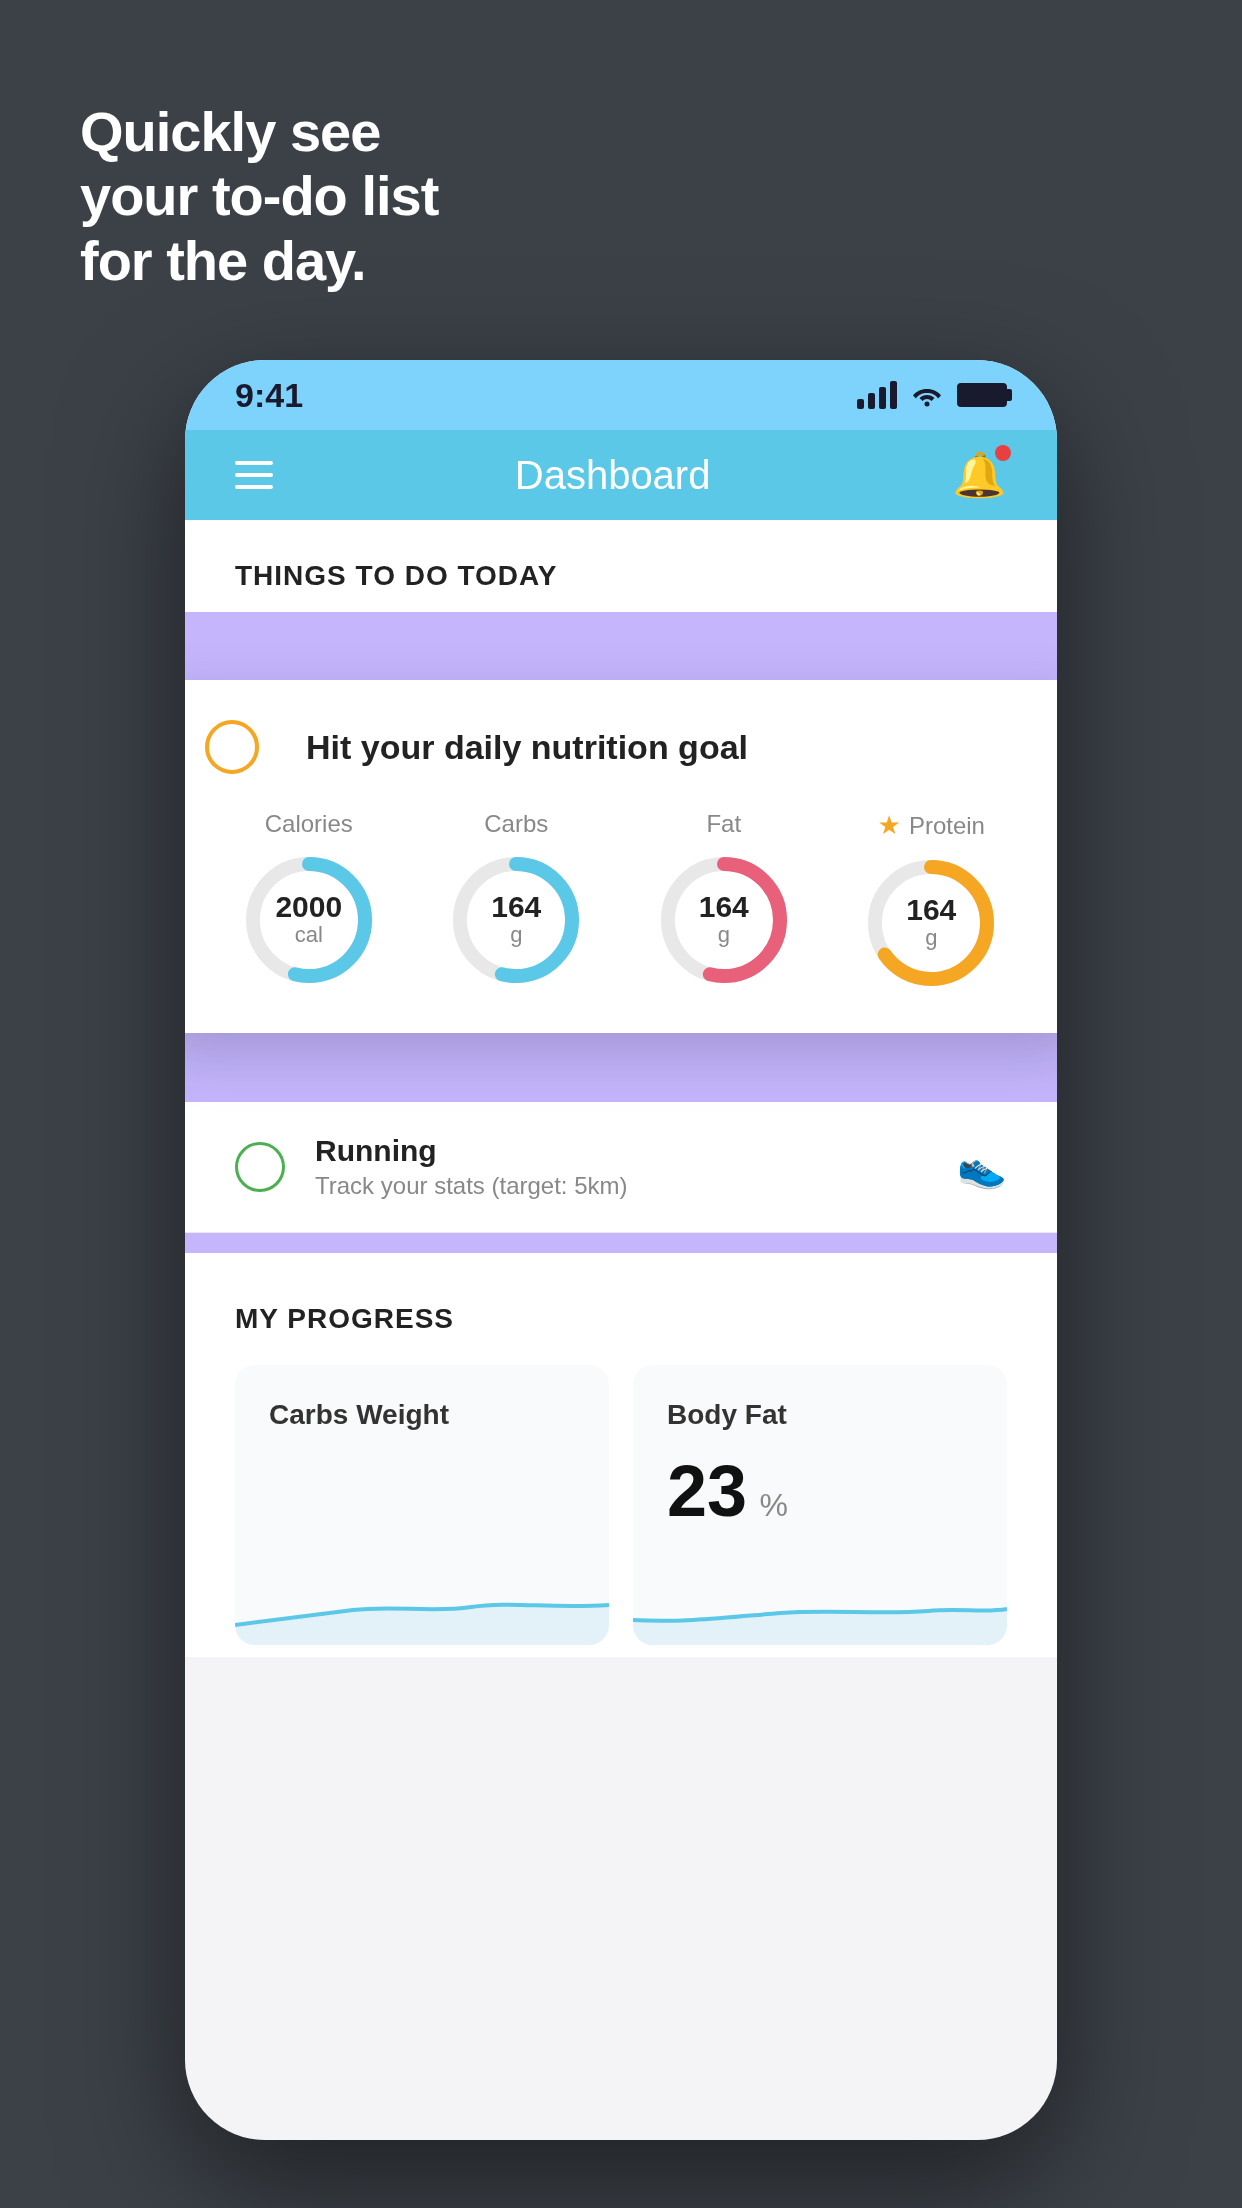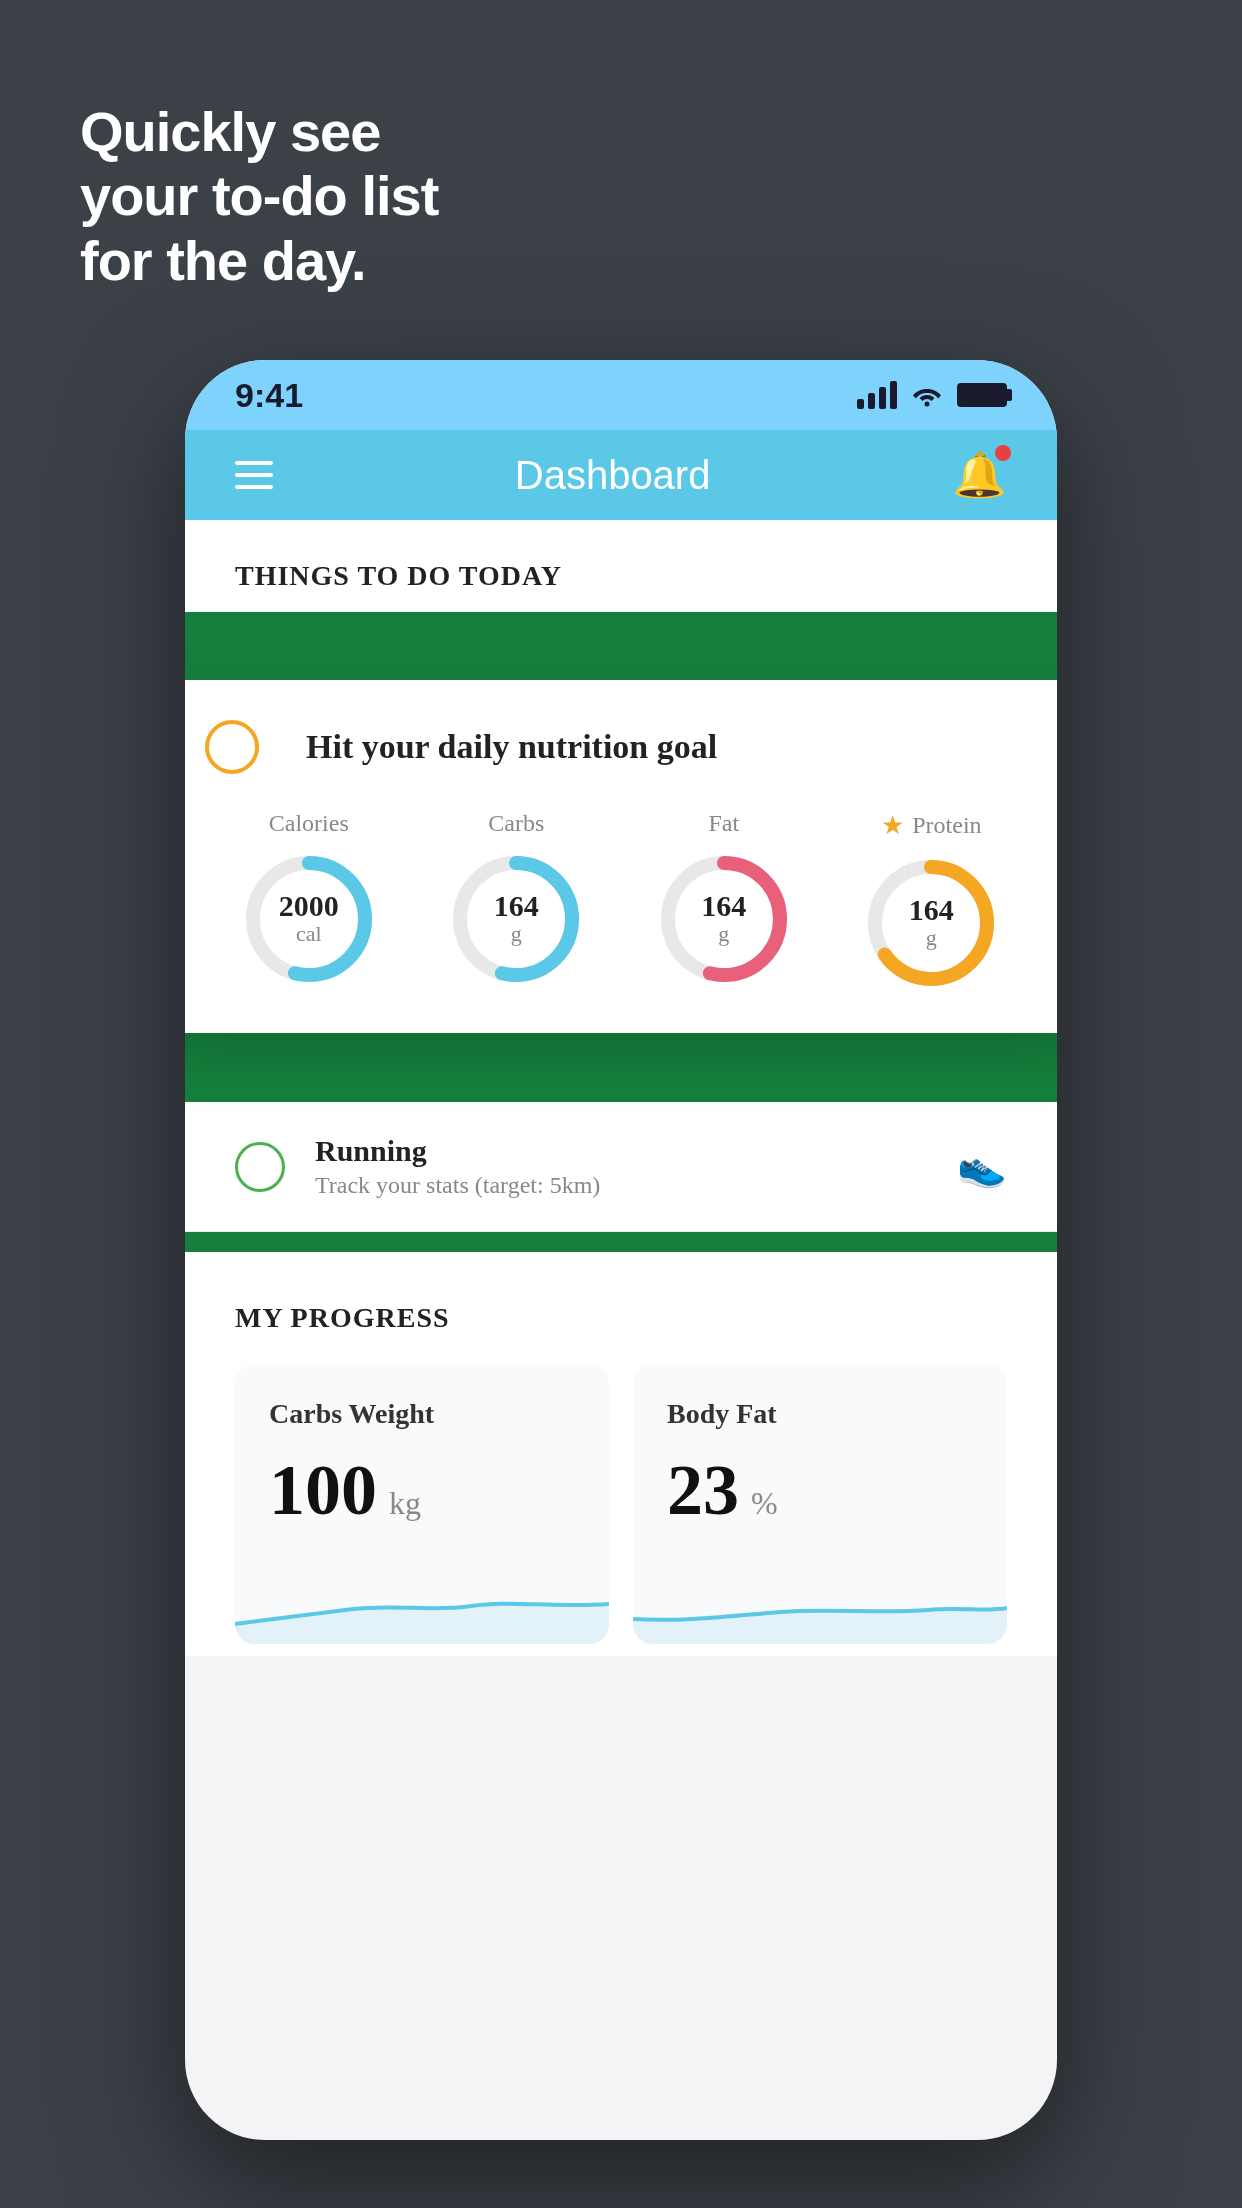--- a/index.html
+++ b/index.html
@@ -152,24 +152,23 @@
       top: -4px;
       right: -4px;
       width: 16px;
       height: 16px;
       background: #e84040;
       border-radius: 50%;
     }
 
     
     .phone-content {
-      background: #15803d;
+      background: #c4b5fd;
       flex: 1;
       position: relative;
-      font-family: Liberation Serif, serif;
     }
 
     
     .things-section {
       background: white;
       padding: 40px 50px 20px;
     }
 
     .section-title {
       font-size: 28px;
@@ -559,24 +558,20 @@
 
 
     </div>
 
     <div class="progress-section">
       <div class="progress-title">MY PROGRESS</div>
       <div class="progress-cards">
 
         <div class="progress-card">
           <div class="progress-card-title">Carbs Weight</div>
-          <div>
-            <span class="progress-card-value">100</span>
-            <span class="progress-card-unit">kg</span>
-          </div>
           <svg class="sparkline" viewBox="0 0 380 80" preserveAspectRatio="none">
             <defs>
               <linearGradient id="grad1" x1="0" y1="0" x2="0" y2="1">
                 <stop offset="0%" stop-color="#5bc8e8" stop-opacity="0.3"></stop>
                 <stop offset="100%" stop-color="#5bc8e8" stop-opacity="0"></stop>
               </linearGradient>
             </defs>
             <path class="sparkline-fill" d="M0,60 C40,55 80,50 120,45 C160,40 200,48 240,42 C280,36 320,44 380,40 L380,80 L0,80 Z" fill="url(#grad1)"></path>
             <path class="sparkline-path" d="M0,60 C40,55 80,50 120,45 C160,40 200,48 240,42 C280,36 320,44 380,40"></path>
           </svg>

